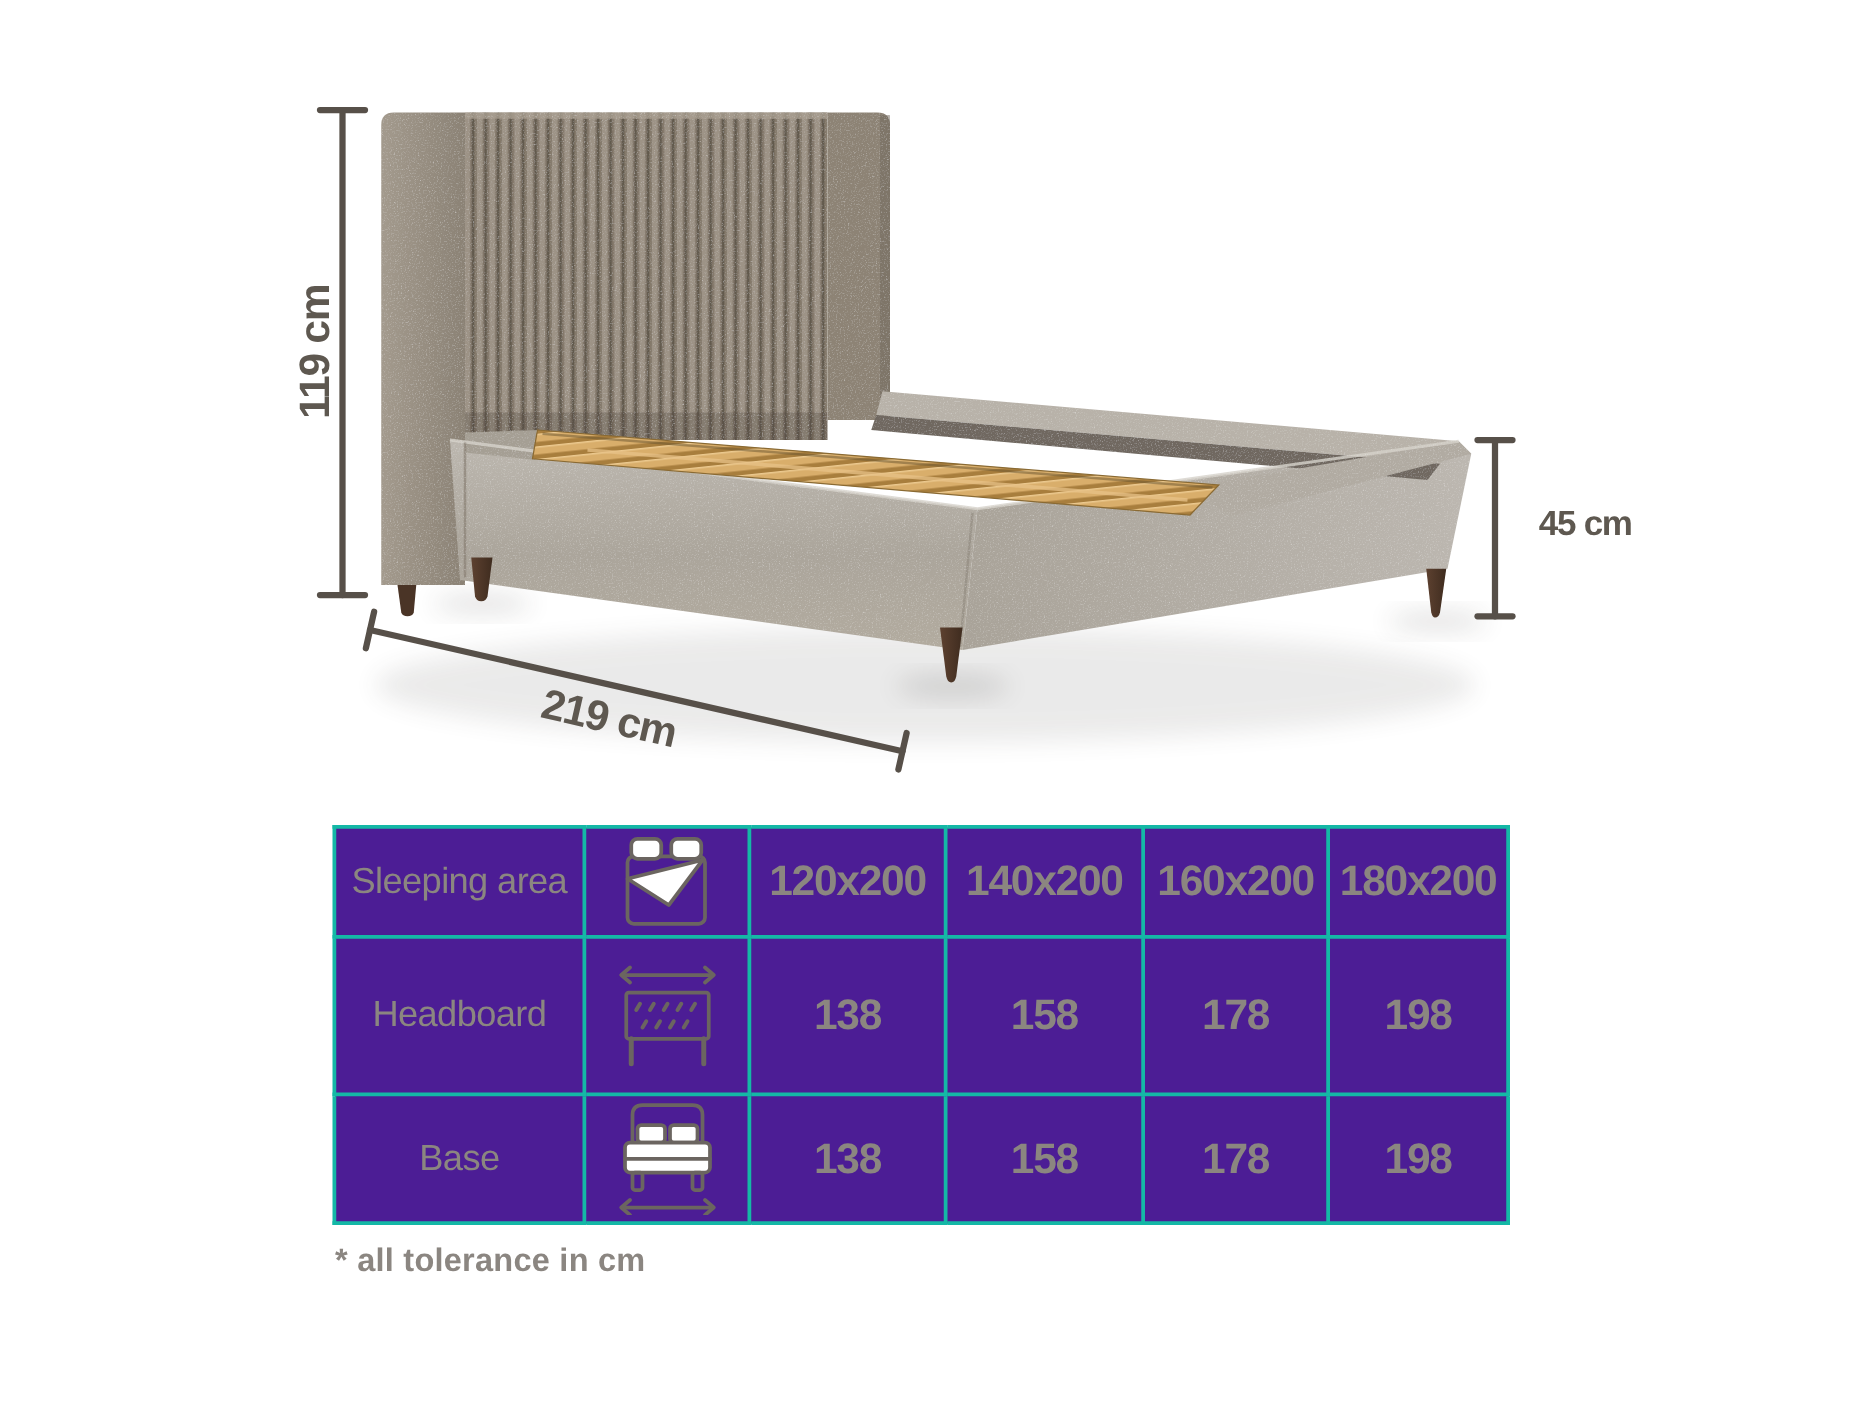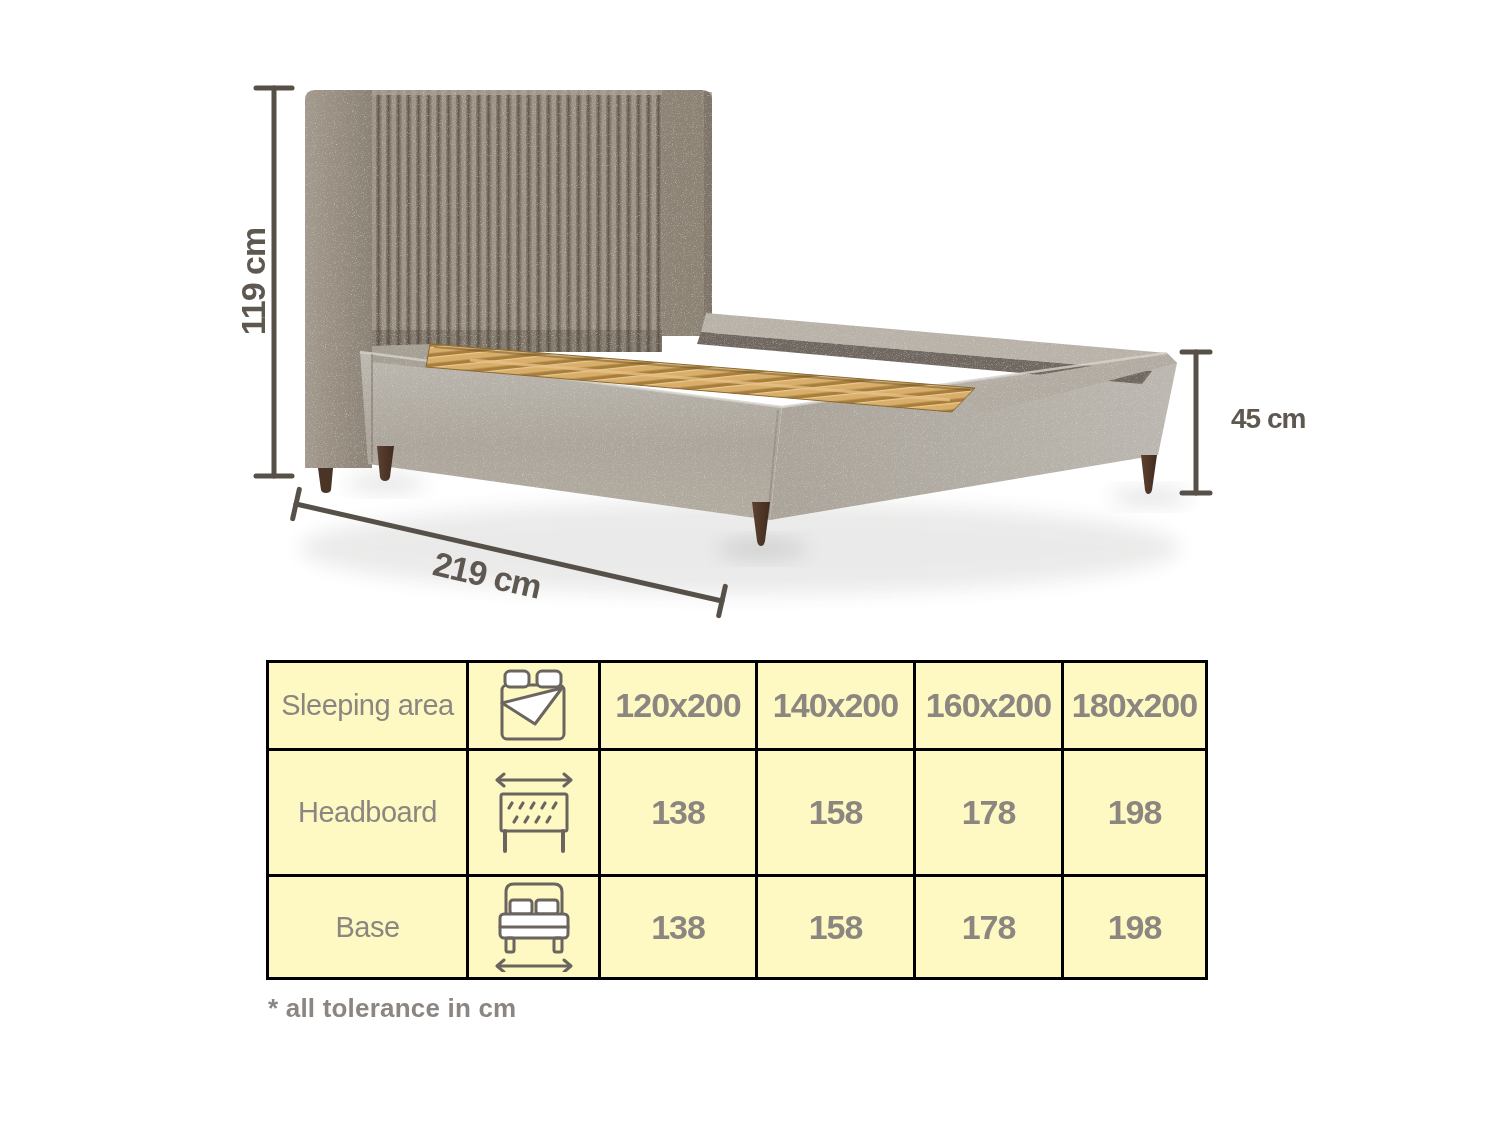--- a/index.html
+++ b/index.html
@@ -4,21 +4,21 @@
 <style>
   html,body{margin:0;padding:0;background:#fff;}
   .canvas{position:relative;width:1500px;height:1125px;background:#ffffff;overflow:hidden;
           font-family:"Liberation Sans",sans-serif;}
   .bed-art{position:absolute;left:0;top:0;}
   .dim{position:absolute;font-weight:bold;color:#5e5850;font-size:34px;letter-spacing:-1px;white-space:nowrap;}
   .dim-height{left:193px;top:262px;width:120px;text-align:center;transform:rotate(-90deg);transform-origin:center;}
   .dim-length{left:427px;top:556px;width:120px;text-align:center;transform:rotate(12.8deg);transform-origin:center;}
   .dim-base{left:1205px;top:403px;font-size:28px;margin-left:26px;}
   table.dims{position:absolute;left:266px;top:660px;border-collapse:collapse;table-layout:fixed;}
-  table.dims td{border:3px solid #000000;text-align:center;vertical-align:middle;color:#8b8680;padding:0;background:#fef9c3;}
+  table.dims td{border:3px solid #14b8a6;text-align:center;vertical-align:middle;color:#8b8680;padding:0;background:#4c1d95;}
   tr.r1 td{height:85px;} tr.r2 td{height:123px;} tr.r3 td{height:100px;}
   td.lbl{font-size:29px;letter-spacing:-0.5px;}
   td.num{font-size:34px;letter-spacing:-1px;font-weight:bold;}
   td.ico svg{display:block;margin:0 auto;}
   .notes{position:absolute;left:268px;top:986px;font-size:26px;font-weight:bold;color:#8b8681;
          line-height:45px;letter-spacing:0.2px;}
   .ticon{stroke:#6b6560;stroke-width:3;fill:none;stroke-linecap:round;stroke-linejoin:round;}
 </style>
 </head>
 <body>

